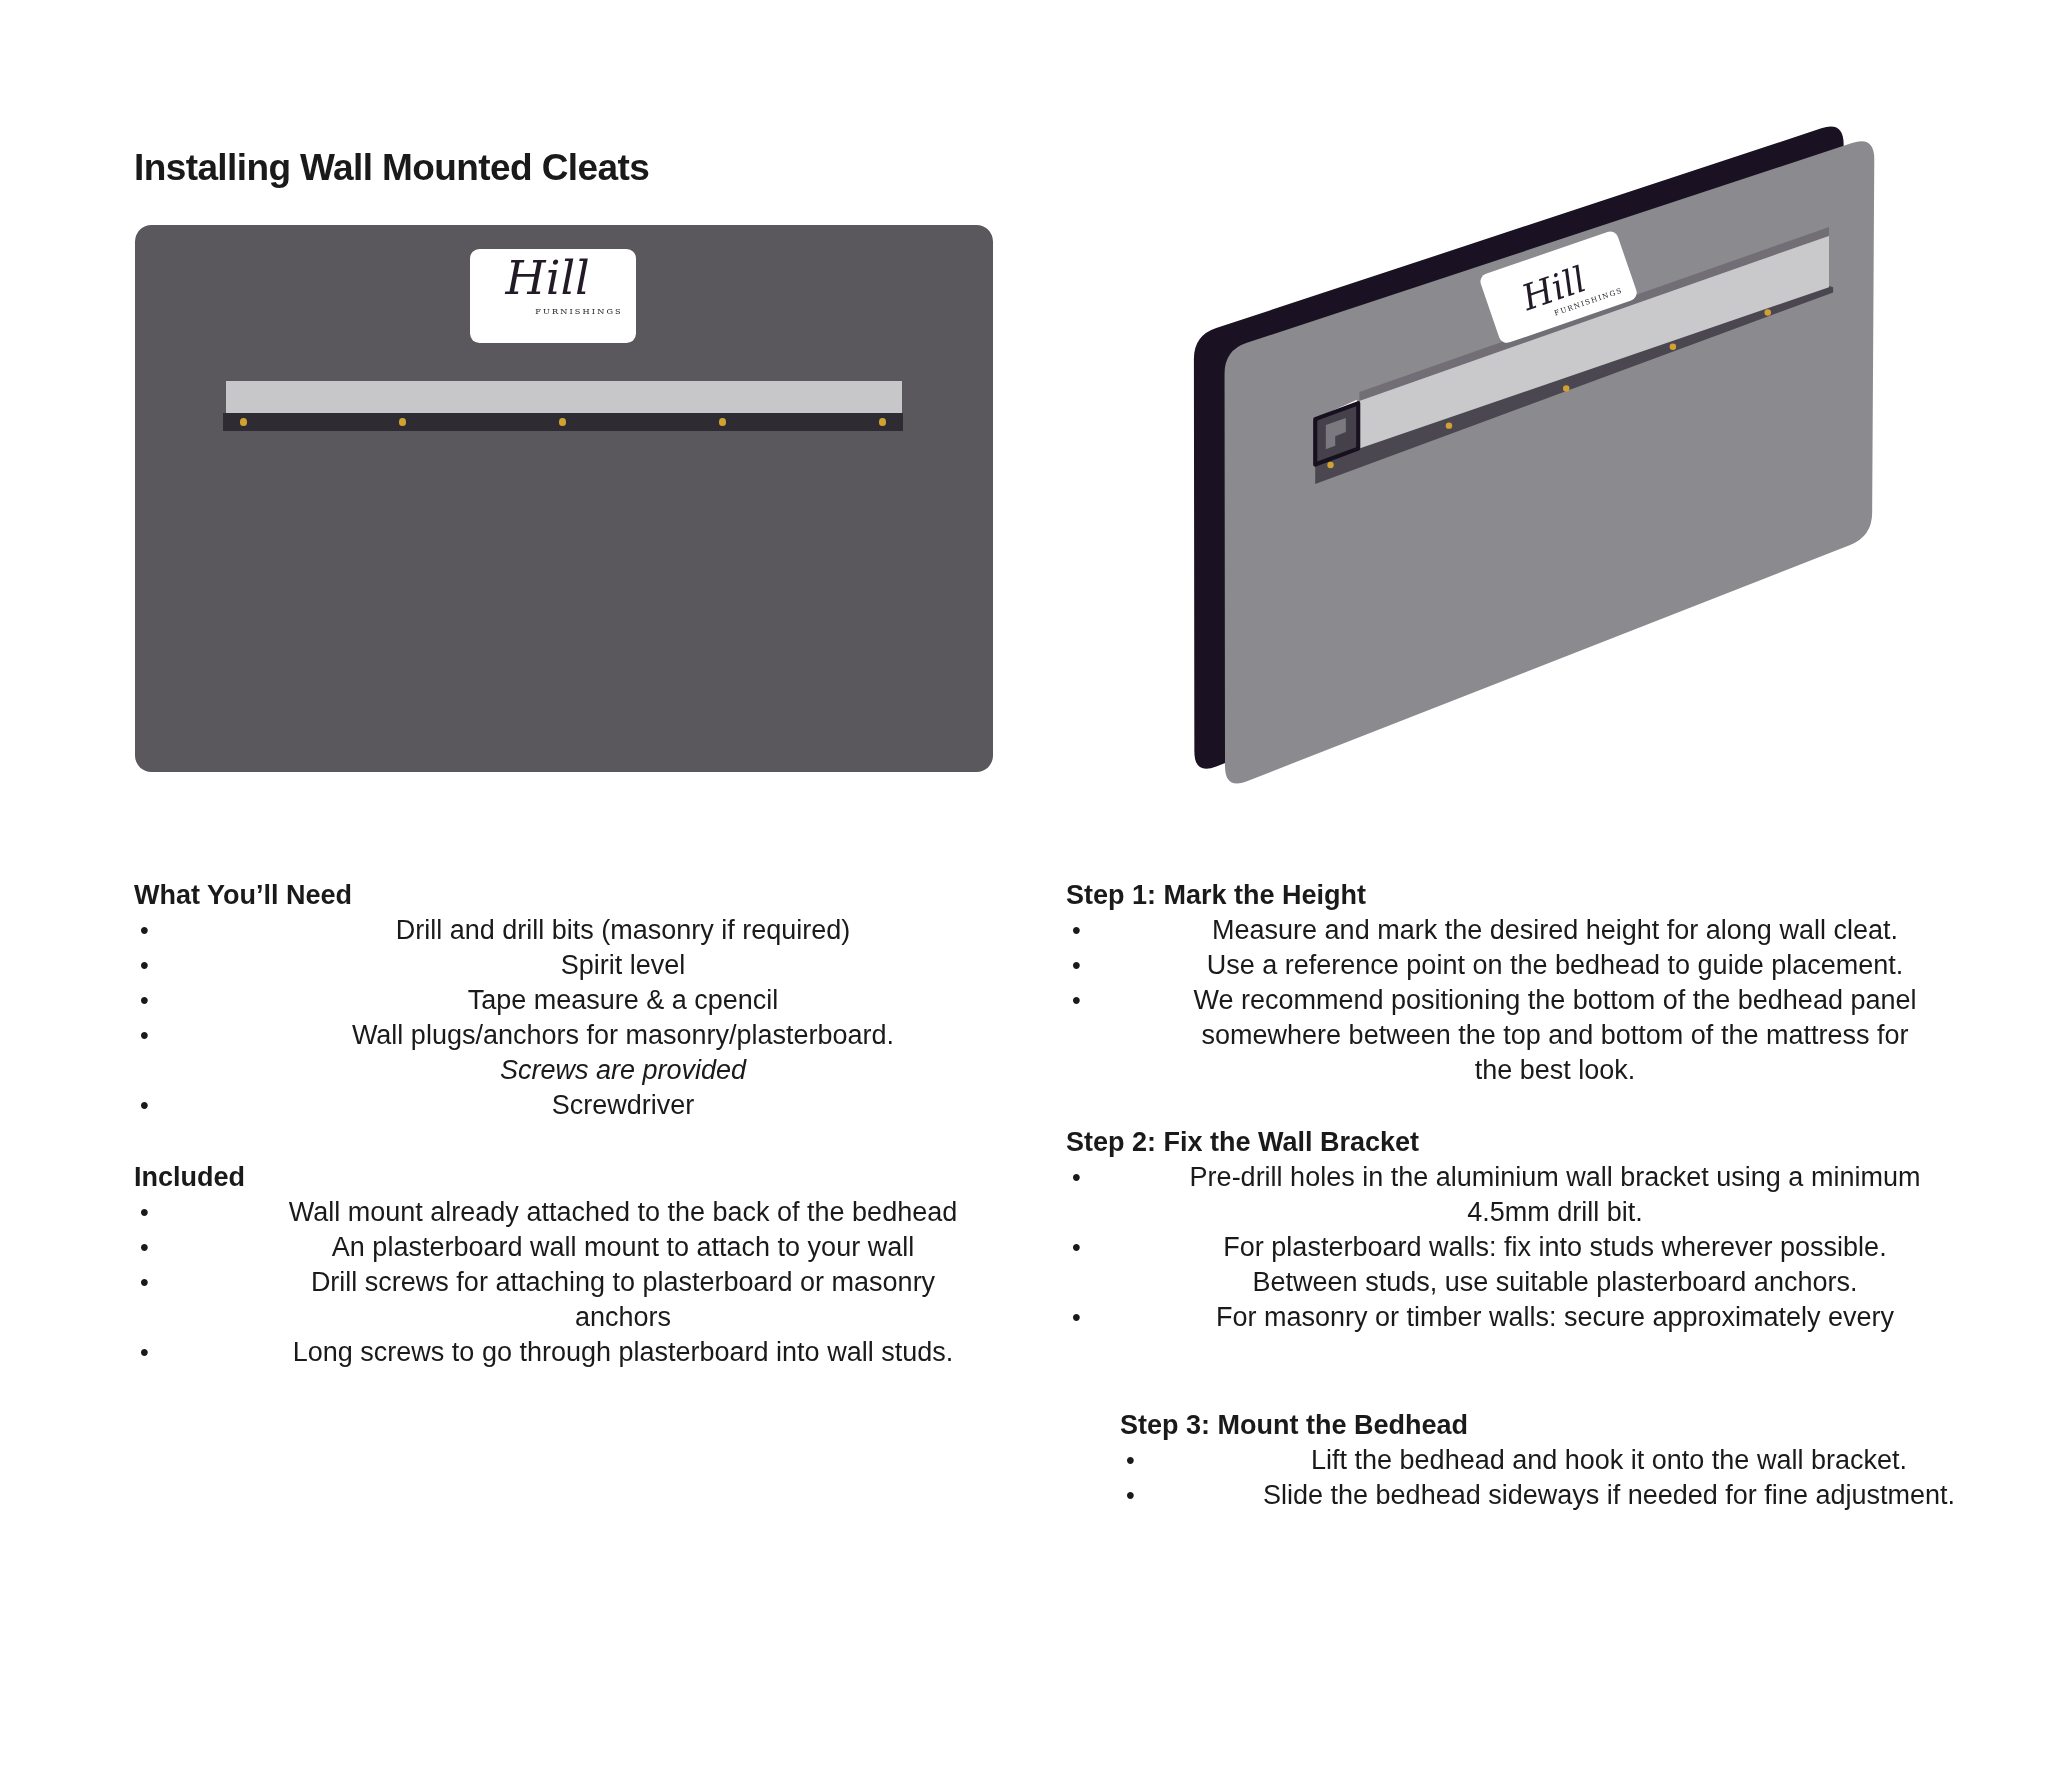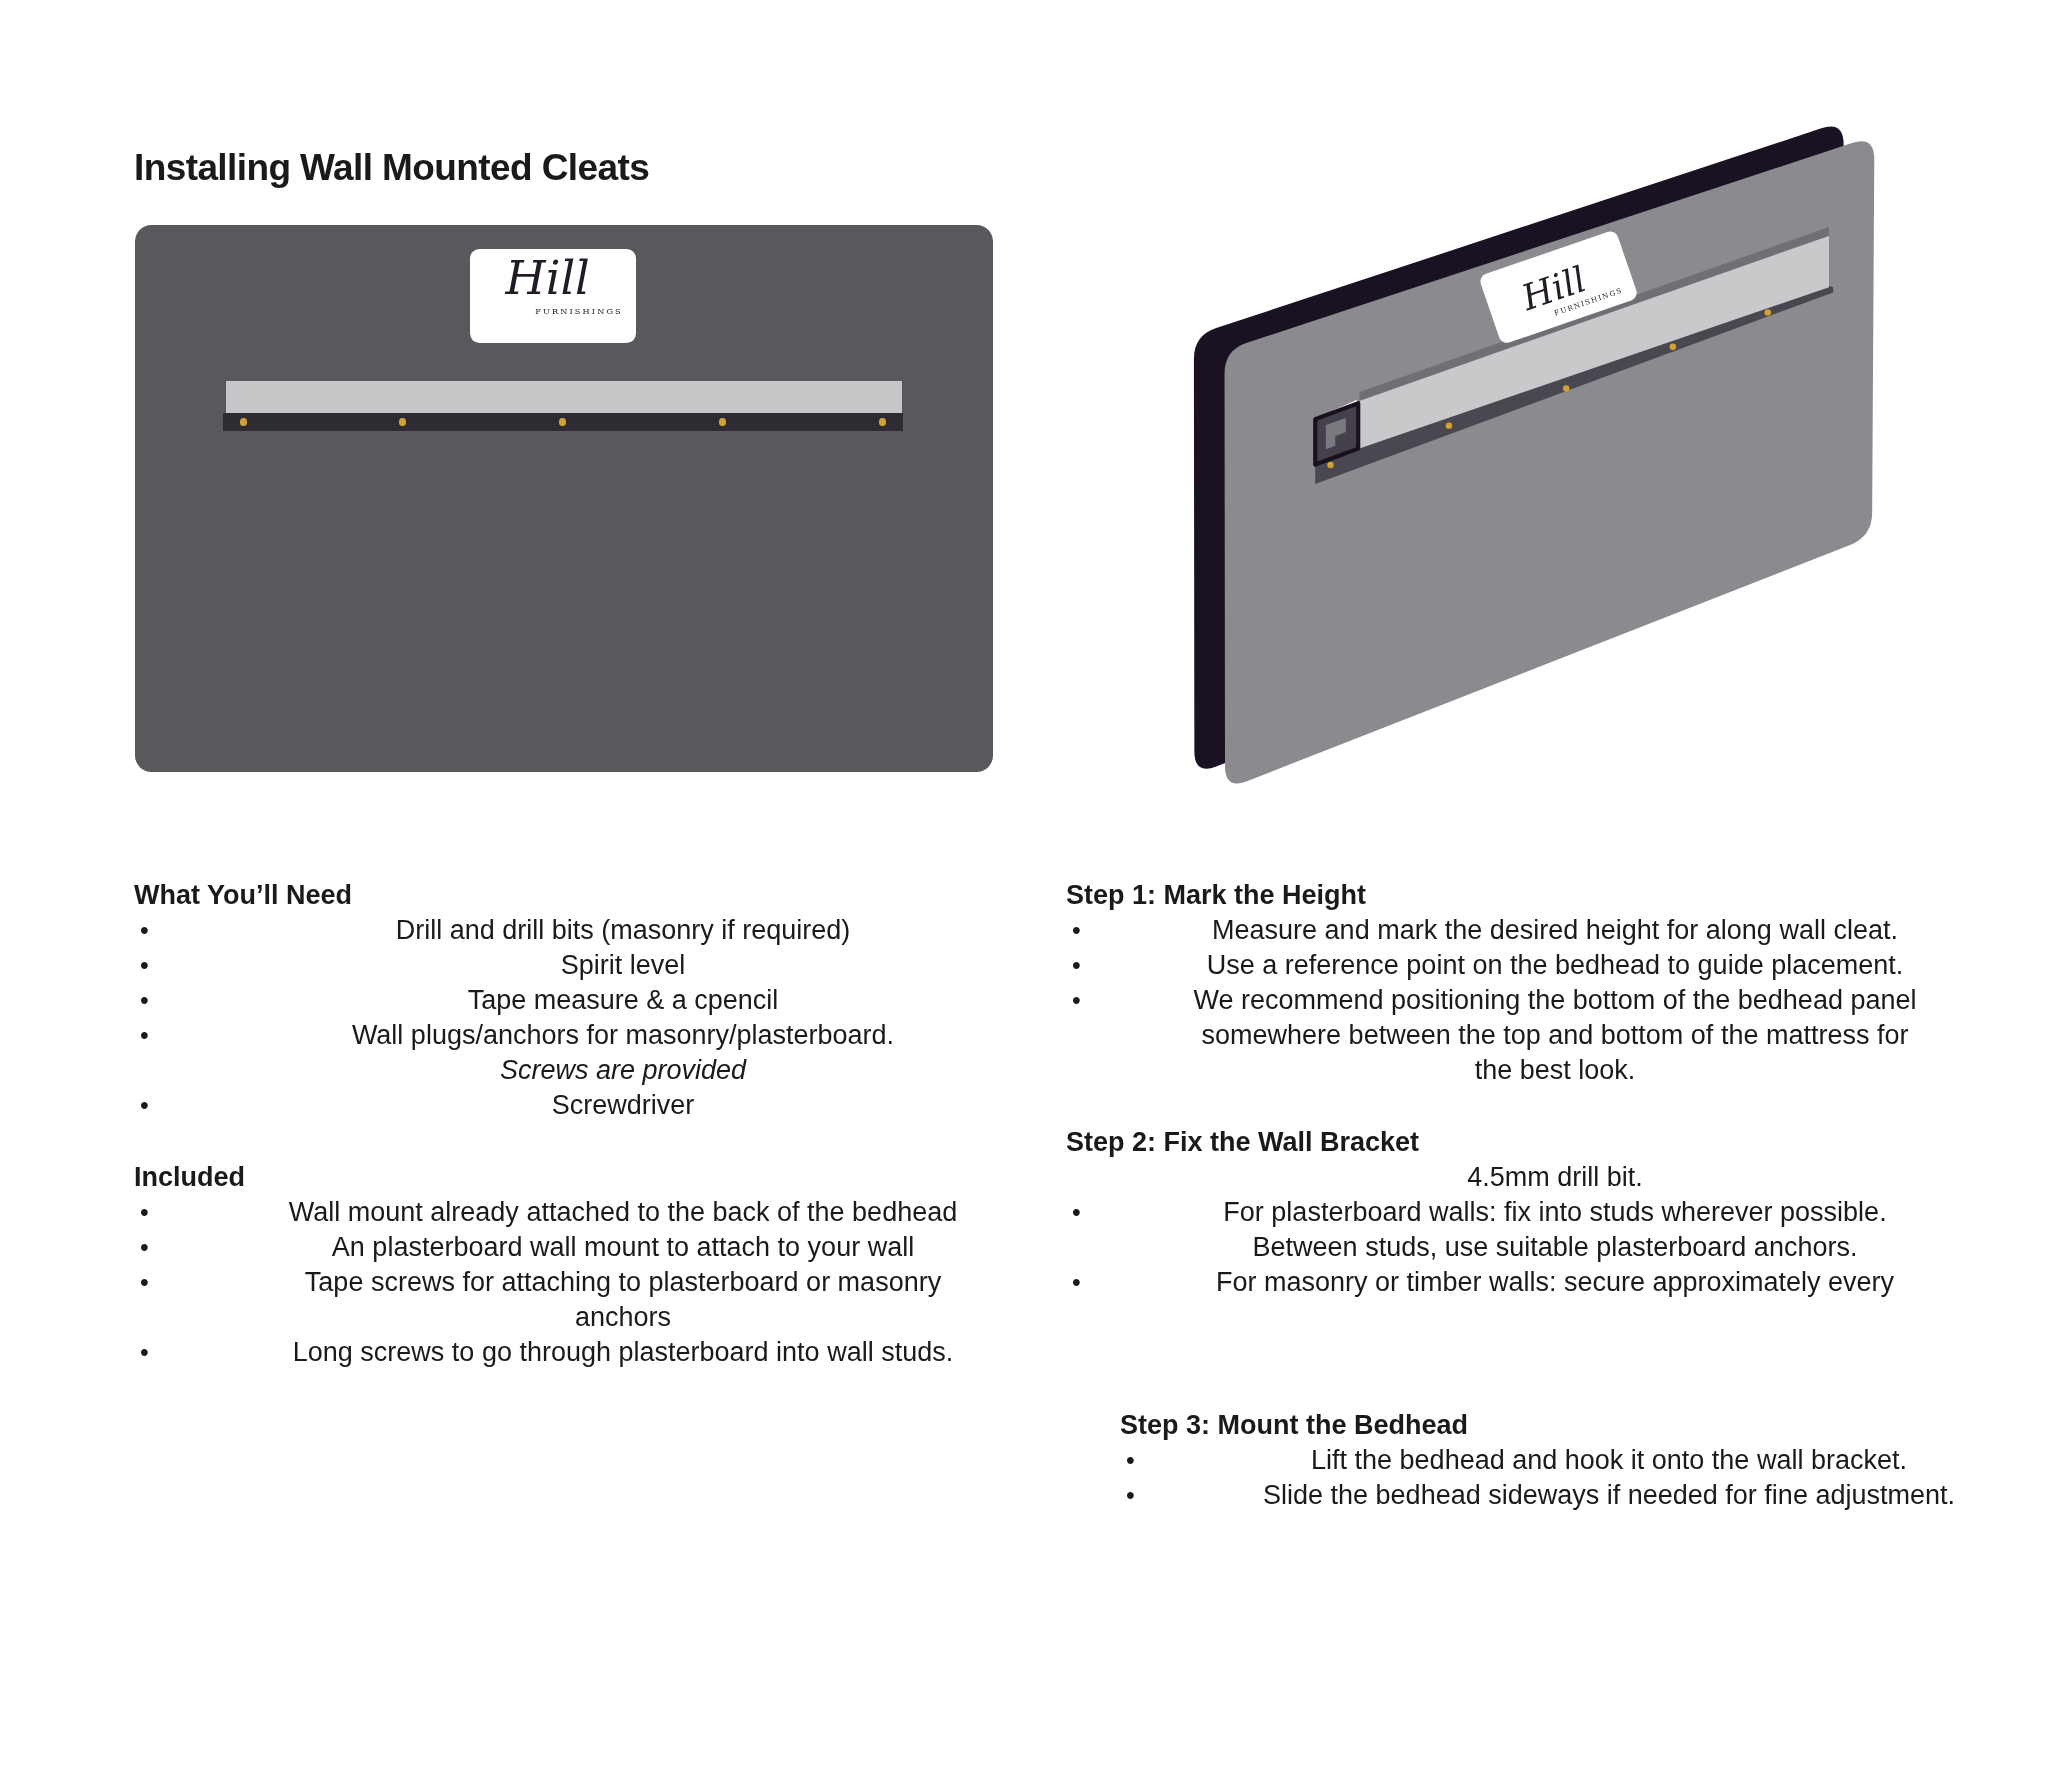--- a/index.html
+++ b/index.html
@@ -90,36 +90,37 @@
     <div class="li bullet"><span class="t">Tape measure &amp; a cpencil</span></div>
     <div class="li bullet"><span class="t">Wall plugs/anchors for masonry/plasterboard.</span></div>
     <div class="li it"><span class="t">Screws are provided</span></div>
     <div class="li bullet"><span class="t">Screwdriver</span></div>
   </div>
 
   <div class="sec" style="left:134px;top:1160px">
     <div class="h">Included</div>
     <div class="li bullet"><span class="t">Wall mount already attached to the back of the bedhead</span></div>
     <div class="li bullet"><span class="t">An plasterboard wall mount to attach to your wall</span></div>
-    <div class="li bullet"><span class="t">Tape screws for attaching to plasterboard or masonry</span></div>
+    <div class="li bullet"><span class="t">Drill screws for attaching to plasterboard or masonry</span></div>
     <div class="li"><span class="t">anchors</span></div>
     <div class="li bullet"><span class="t">Long screws to go through plasterboard into wall studs.</span></div>
   </div>
 
   <div class="sec" style="left:1066px;top:878px">
     <div class="h">Step 1: Mark the Height</div>
     <div class="li bullet"><span class="t">Measure and mark the desired height for along wall cleat.</span></div>
     <div class="li bullet"><span class="t">Use a reference point on the bedhead to guide placement.</span></div>
     <div class="li bullet"><span class="t">We recommend positioning the bottom of the bedhead panel</span></div>
     <div class="li"><span class="t">somewhere between the top and bottom of the mattress for</span></div>
     <div class="li"><span class="t">the best look.</span></div>
   </div>
 
   <div class="sec" style="left:1066px;top:1125px">
     <div class="h">Step 2: Fix the Wall Bracket</div>
+    <div class="li bullet"><span class="t">Pre-drill holes in the aluminium wall bracket using a minimum</span></div>
     <div class="li"><span class="t">4.5mm drill bit.</span></div>
     <div class="li bullet"><span class="t">For plasterboard walls: fix into studs wherever possible.</span></div>
     <div class="li"><span class="t">Between studs, use suitable plasterboard anchors.</span></div>
     <div class="li bullet"><span class="t">For masonry or timber walls: secure approximately every</span></div>
   </div>
 
   <div class="sec" style="left:1120px;top:1408px">
     <div class="h">Step 3: Mount the Bedhead</div>
     <div class="li bullet"><span class="t">Lift the bedhead and hook it onto the wall bracket.</span></div>
     <div class="li bullet"><span class="t">Slide the bedhead sideways if needed for fine adjustment.</span></div>

